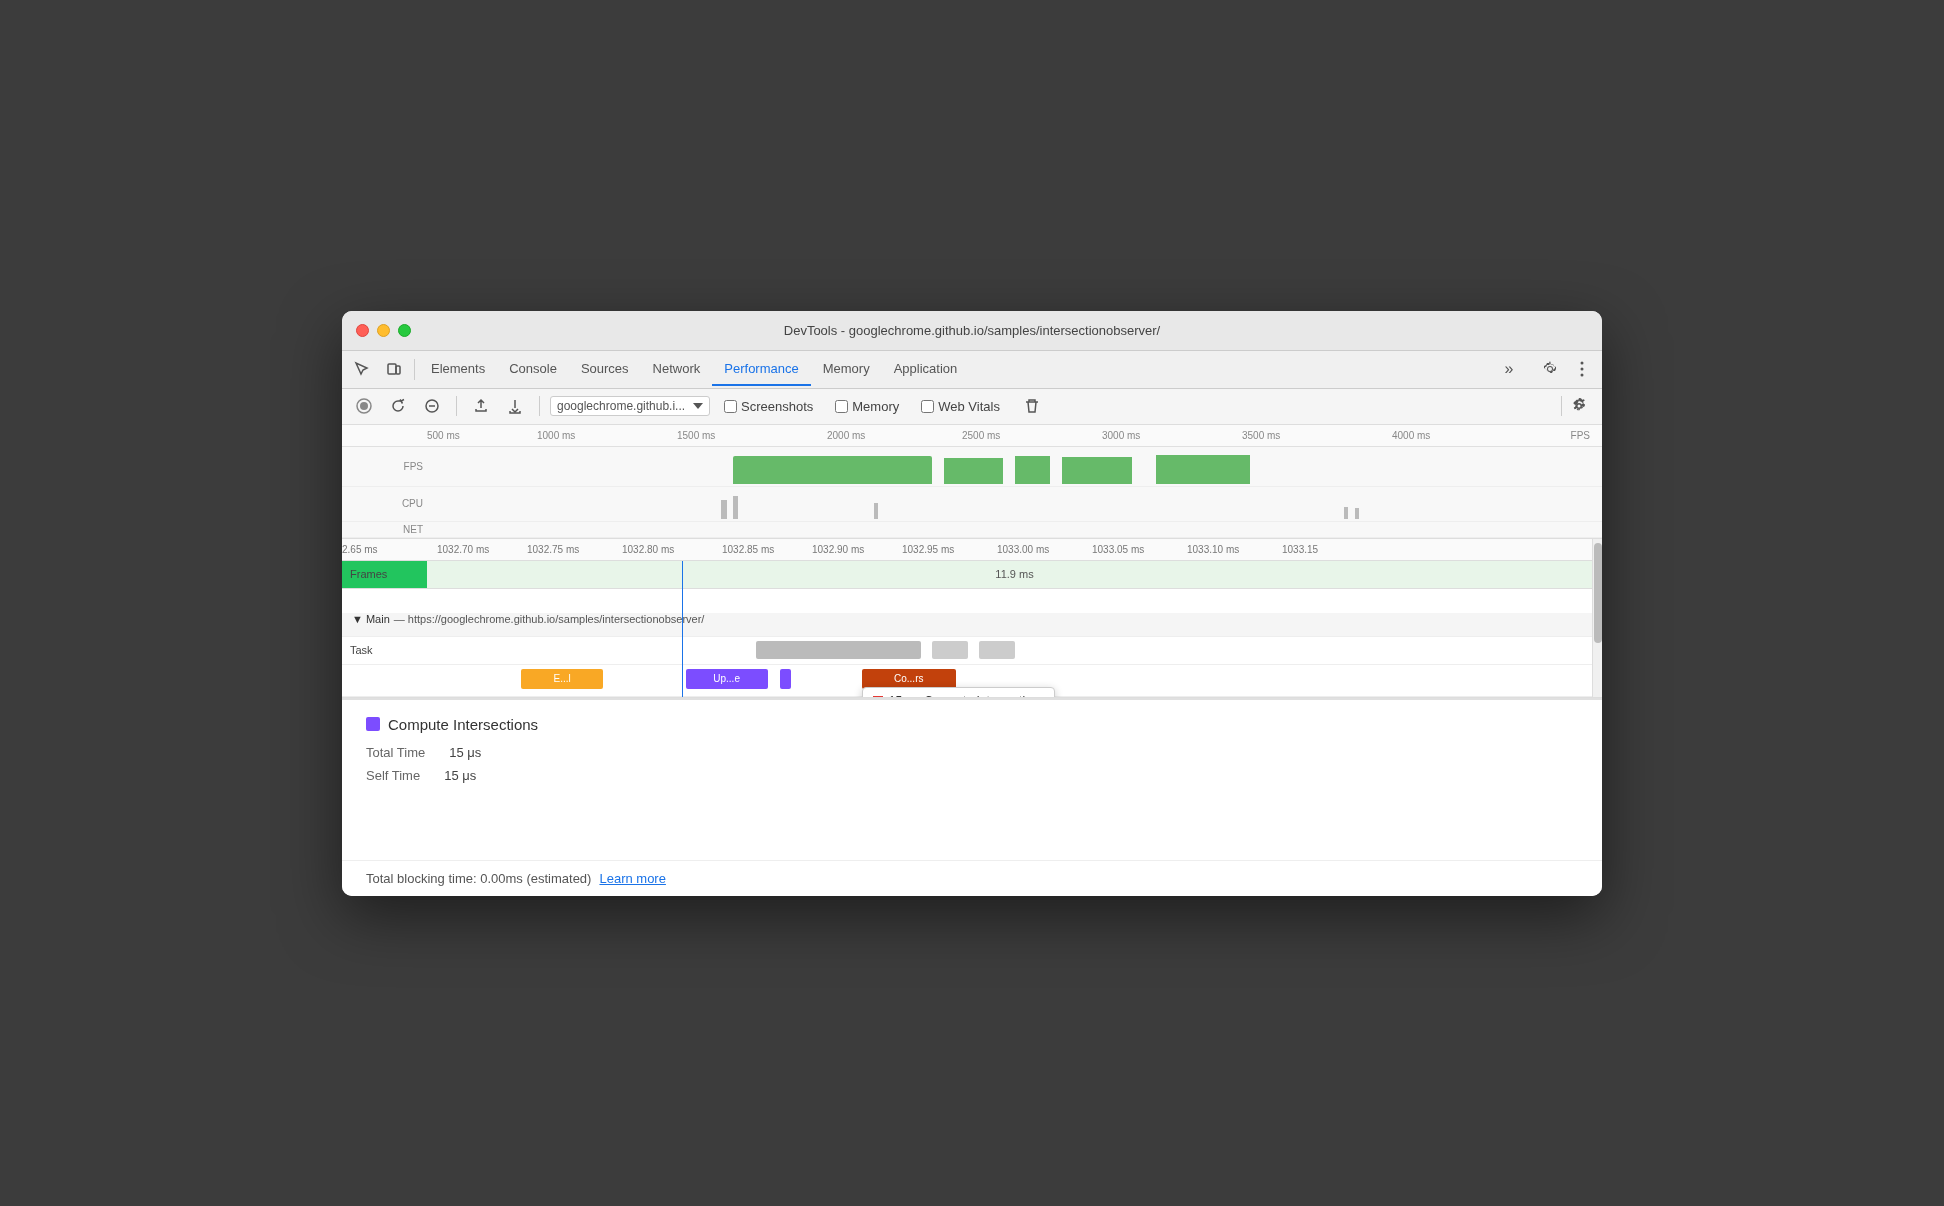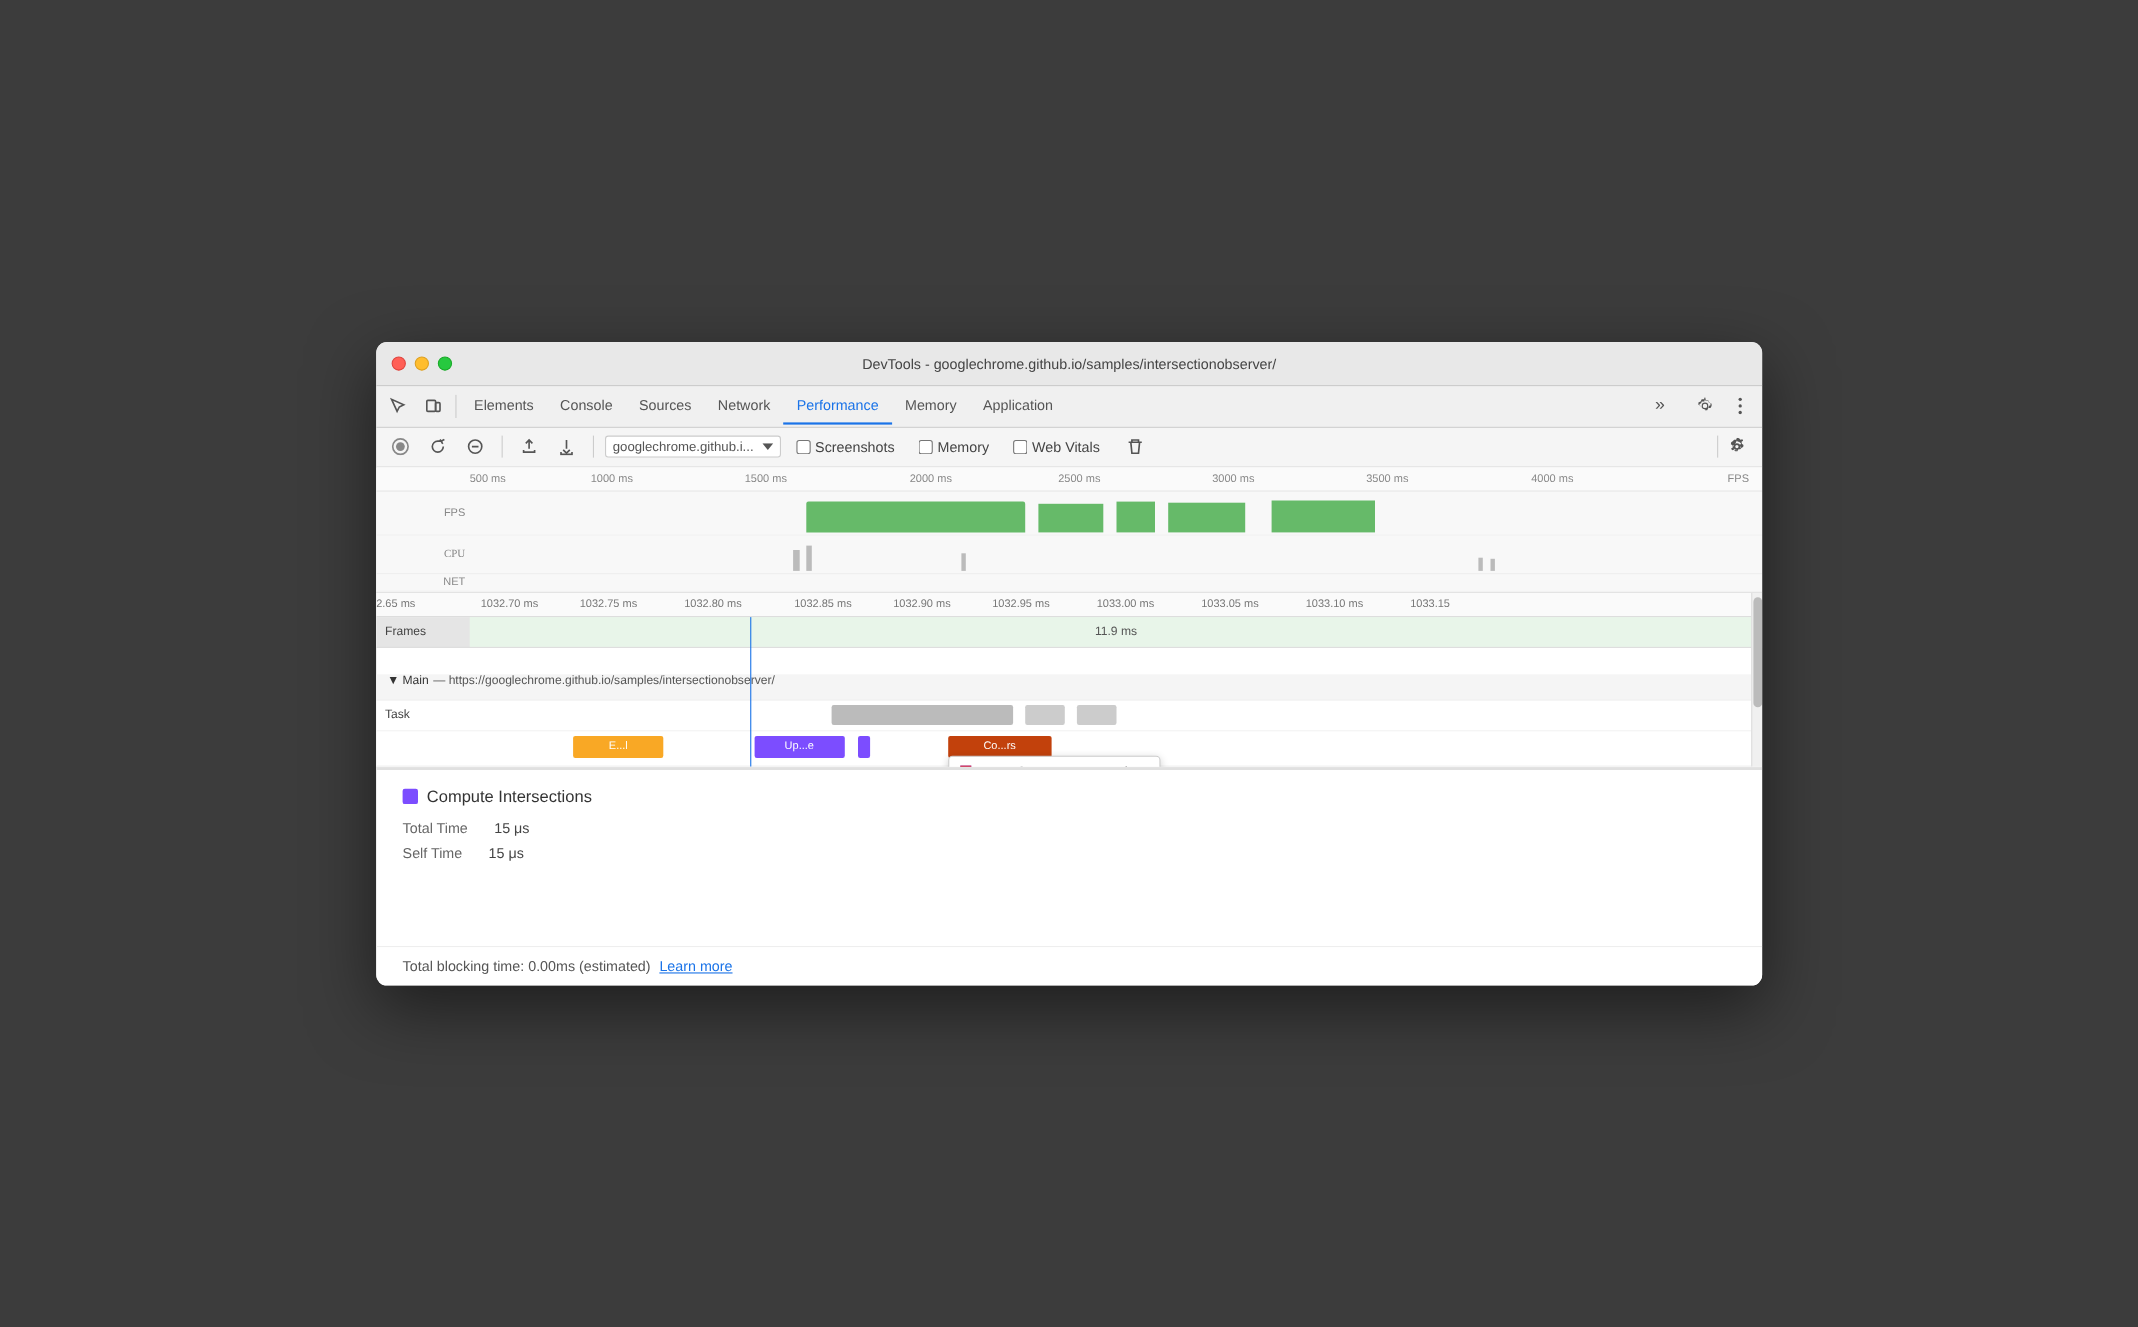--- a/index.html
+++ b/index.html
@@ -195,21 +195,20 @@
       position: relative;
     }
     .cpu-row {
       height: 35px;
       background: #f8f8f8;
       border-bottom: 1px solid #eee;
       display: flex;
       align-items: center;
       position: relative;
       overflow: hidden;
-      font-family: Liberation Serif, serif;
     }
     .net-row {
       height: 16px;
       background: #f8f8f8;
       border-bottom: 1px solid #eee;
       display: flex;
       align-items: center;
     }
     .time-ruler-detail {
       background: #fafafa;
@@ -611,21 +610,21 @@
       <span style="position:absolute; left:470px; font-size:10px; color:#777;">1032.90 ms</span>
       <span style="position:absolute; left:560px; font-size:10px; color:#777;">1032.95 ms</span>
       <span style="position:absolute; left:655px; font-size:10px; color:#777;">1033.00 ms</span>
       <span style="position:absolute; left:750px; font-size:10px; color:#777;">1033.05 ms</span>
       <span style="position:absolute; left:845px; font-size:10px; color:#777;">1033.10 ms</span>
       <span style="position:absolute; left:940px; font-size:10px; color:#777;">1033.15</span>
     </div>
 
     <div class="playhead" style="left:340px; top:22px;"></div>
 
-    <div class="frames-row" style="background:#e5e5e5;">
+    <div class="frames-row" style="background:#22c55e;">
       <div class="frames-label">Frames</div>
       <div class="frames-content" style="background:#e8f5e9; flex:1; position:relative;">
         <span style="position:absolute; left:50%; transform:translateX(-50%); top:50%; transform:translate(-50%,-50%); font-size:11px; color:#555;">11.9 ms</span>
       </div>
     </div>
 
     <div class="main-row">
       <span style="font-weight:500;">▼ Main</span>
       <span style="font-size:11px; color:#555; margin-left:4px;">— https://googlechrome.github.io/samples/intersectionobserver/</span>
     </div>

